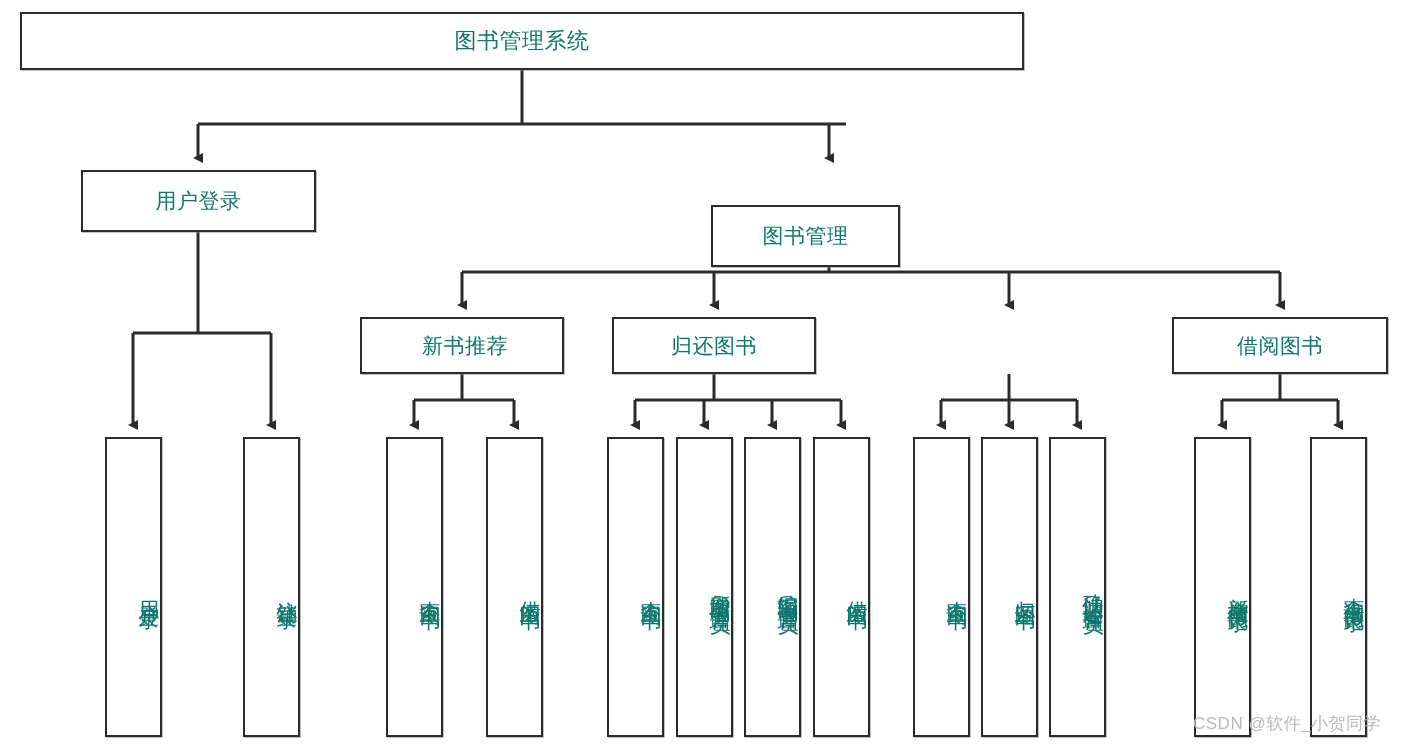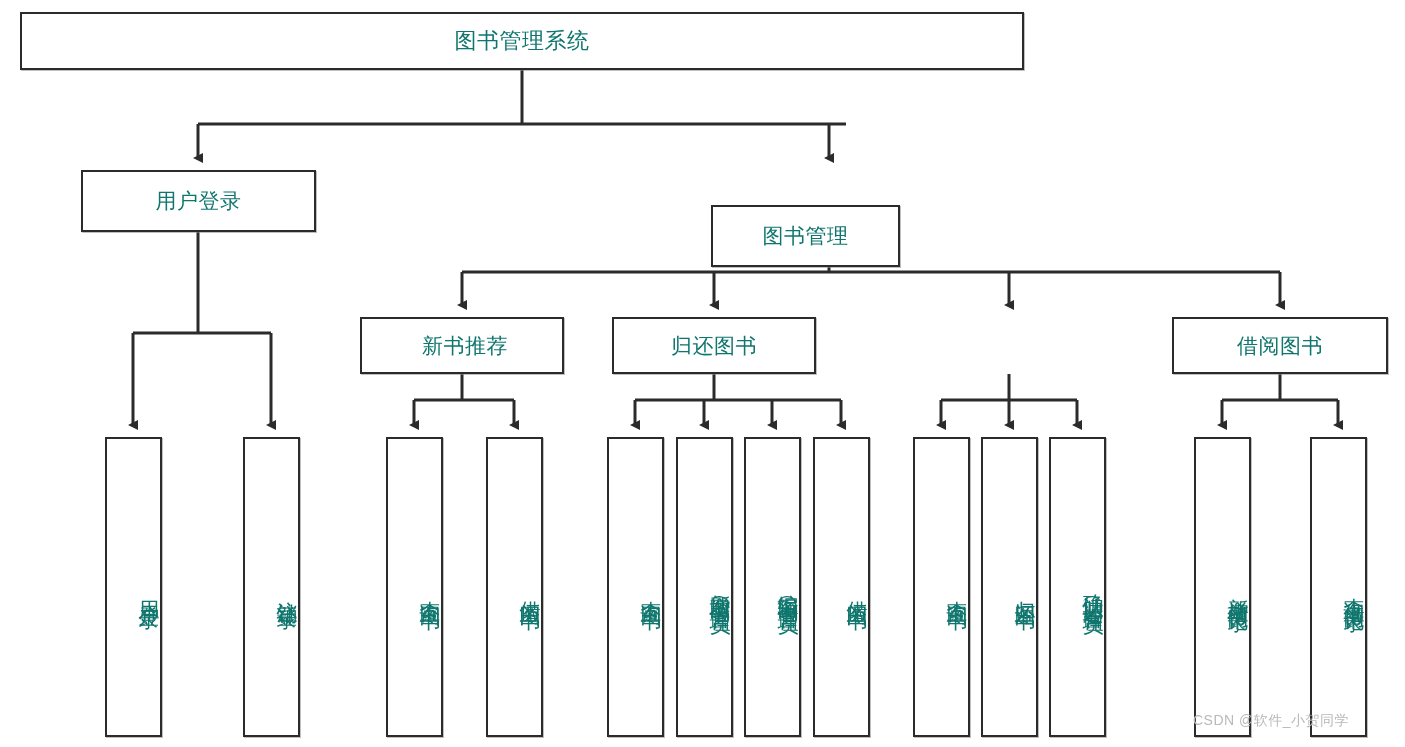--- a/index.html
+++ b/index.html
@@ -49,21 +49,21 @@
     text-orientation: upright;
     font-size: 21px;
     letter-spacing: 3px;
     line-height: 1;
     padding-top: 6px;
     align-items: flex-start;
     justify-content: center;
   }
   .watermark {
     position: absolute;
-    font-size: 14px;
+    font-size: 17px;
     color: #b9b9b9;
     white-space: nowrap;
     letter-spacing: 0.5px;
   }
 </style>
 </head>
 <body>
 
 <div id="canvas">
 

